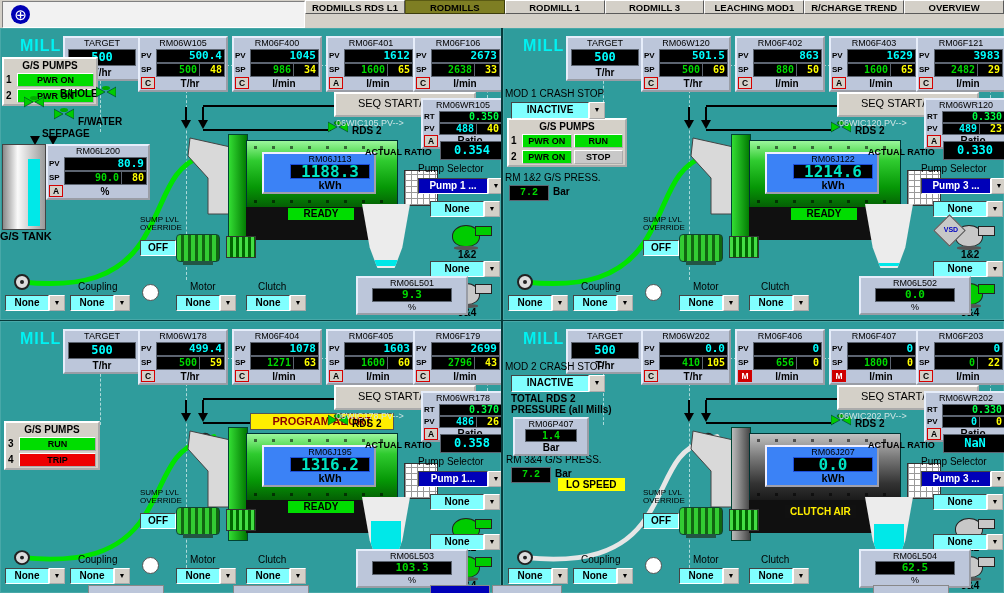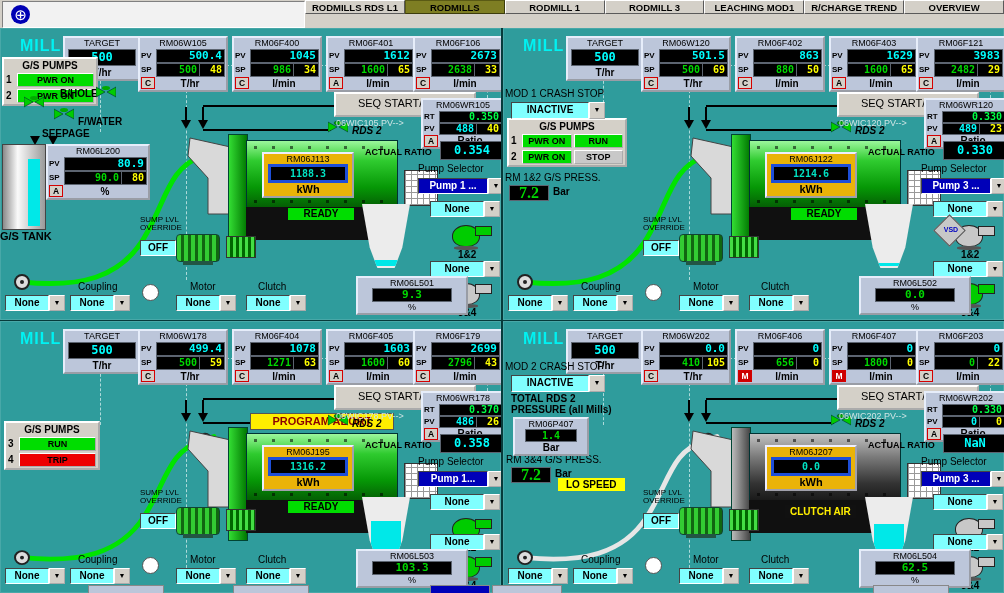--- a/index.html
+++ b/index.html
@@ -53,21 +53,21 @@
   .tgt-v{margin:0 3px;background:#000;color:#00ffff;font-family:"DejaVu Sans Mono",monospace;
          font-weight:bold;font-size:12px;height:15px;line-height:15px;border:1px solid #5c6470;}
   .tgt-u{font-size:10px;font-weight:bold;height:13px;line-height:13px;}
   
   .mname{position:absolute;left:20px;top:9px;color:#00f2f2;font-weight:bold;font-size:16px;letter-spacing:1px;}
   
   .seq{position:absolute;left:334px;top:64px;width:138px;height:21px;background:#d4d0c8;
        border:2px outset #fff;font-size:11px;color:#000;text-align:center;line-height:19px;}
   .wic{position:absolute;left:336px;top:90px;font-size:9px;color:#cfe4e4;white-space:nowrap;}
   .rds1l{position:absolute;left:404px;top:77px;font-size:10px;font-weight:bold;color:#000;}
-  .rds2l{position:absolute;left:352px;top:97px;font-size:10px;font-weight:bold;color:#000;font-style:italic;}
+  .rds2l{position:absolute;left:352px;top:97px;font-size:10px;font-weight:bold;color:#000;}
   .valve{position:absolute;width:20px;height:12px;}
   
   .wr{position:absolute;left:421px;top:70px;width:80px;background:#bcc6da;border:2px outset #e6edfa;font-size:9px;}
   .wr .fprow{height:11px;}
   .wr .seg{height:10px;line-height:10px;font-size:10px;}
   .wr .seg.rt{color:#00ff46;}
   .ar-l{position:absolute;left:365px;top:119px;font-size:9px;font-weight:bold;color:#000;white-space:nowrap;}
   .ar-v{position:absolute;left:440px;top:113px;width:62px;height:17px;background:#000;border:1px solid #5c6470;
         color:#00ffff;font-family:"DejaVu Sans Mono",monospace;font-weight:bold;font-size:12px;
         line-height:17px;text-align:center;}
@@ -80,25 +80,25 @@
   .mill[data-state="stopped"] .mbody{background:linear-gradient(#c2c2c2 0%,#7a7a7a 35%,#333 75%,#1a1a1a 100%);}
   .mbody::before,.mbody::after{content:"";position:absolute;left:6px;right:6px;height:5px;
      background-image:radial-gradient(circle 2px at 2.5px 2.5px,rgba(0,0,0,.55) 0 1.6px,transparent 2px);
      background-size:18px 5px;background-repeat:repeat-x;}
   .mbody::before{top:4px;} .mbody::after{bottom:3px;}
   .band{position:absolute;left:246px;top:179px;width:150px;height:33px;background:#101010;}
   .chip{margin:1px auto 0;width:66px;height:12px;background:#00dd00;color:#000;font-weight:bold;
         font-size:10px;line-height:12px;text-align:center;}
   .pabort{position:absolute;left:250px;top:92px;width:142px;height:15px;background:#ffee00;color:#8b0000;
           font-weight:bold;font-size:11px;line-height:15px;text-align:center;border:1px solid #555;}
-  .power{position:absolute;left:262px;top:124px;width:88px;background:#eab308;border:2px outset #eef;
-         text-align:center;color:#000;}
+  .power{position:absolute;left:262px;top:124px;width:88px;background:#3b82f6;border:2px outset #eef;
+         text-align:center;color:#000;padding-left:22px;}
   .pw-tag{font-size:9px;height:10px;line-height:10px;}
-  .pw-v{margin:0 4px;background:#000;border:3px solid #1d4ed8;color:#00e2c2;
-        font-family:"DejaVu Sans Mono",monospace;font-weight:bold;font-size:10px;height:13px;line-height:13px;}
+  .pw-v{margin:0 4px;background:#000;border:1px solid #1d4ed8;color:#00e2c2;
+        font-family:"DejaVu Sans Mono",monospace;font-weight:bold;font-size:16px;height:13px;line-height:13px;}
   .pw-u{font-weight:bold;font-size:11px;height:13px;line-height:13px;}
   .trommel{position:absolute;left:404px;top:142px;width:32px;height:34px;border:1px solid #333;
      background:repeating-linear-gradient(0deg,#999 0 1px,transparent 1px 6px),
                 repeating-linear-gradient(90deg,#999 0 1px,transparent 1px 6px),#fff;}
   .vessel{position:absolute;left:362px;top:176px;width:48px;height:64px;background:#ececec;
           clip-path:polygon(0 0,100% 0,84% 68%,68% 100%,32% 100%,16% 68%);}
   .vfill{position:absolute;left:18%;width:64%;bottom:2px;background:#00e8e8;}
   .chute{position:absolute;left:186px;top:106px;}
   .arr{position:absolute;width:0;height:0;border-left:5px solid transparent;
        border-right:5px solid transparent;border-top:9px solid #000;}
@@ -155,21 +155,21 @@
   .gsp-row{display:flex;align-items:center;height:15px;margin-top:1px;}
   .gsp-n{width:9px;font-weight:bold;font-size:10px;color:#000;}
   .gsp-b{flex:1;height:12px;border:1px outset #fff;font-size:9px;font-weight:bold;color:#000;
          text-align:center;line-height:12px;margin-left:2px;overflow:hidden;}
   .crash-l{position:absolute;left:2px;font-size:10px;color:#000;white-space:nowrap;}
   .crash-dd{left:8px;width:94px;height:17px;}
   .q1 .crash-l{top:60px}.q1 .crash-dd{top:74px}
   .q3 .crash-l{top:40px}.q3 .crash-dd{top:54px}
   .press-l{position:absolute;font-size:10px;color:#000;white-space:nowrap;}
   .press-v{position:absolute;background:#000;border:1px solid #5c6470;color:#00d800;
-     font-family:Liberation Serif, serif;font-weight:bold;font-size:16px;width:38px;height:14px;
+     font-family:Liberation Mono, monospace;font-weight:bold;font-size:10px;width:38px;height:14px;
      line-height:14px;text-align:center;}
   .press-u{position:absolute;font-size:10px;font-weight:bold;color:#000;}
   .q1 .press-l{left:2px;top:144px}.q1 .press-v{left:6px;top:157px}.q1 .press-u{left:50px;top:158px}
   .q3 .press-l{left:3px;top:133px}.q3 .press-v{left:8px;top:146px}.q3 .press-u{left:52px;top:147px}
   .tot1{position:absolute;left:8px;top:72px;font-weight:bold;font-size:10px;color:#000;}
   .tot2{position:absolute;left:8px;top:83px;font-weight:bold;font-size:10px;color:#000;}
   .totfp{position:absolute;left:10px;top:96px;width:72px;background:#bcc6da;border:2px outset #e6edfa;
      text-align:center;color:#000;}
   .tot-tag{font-size:9px;height:10px;line-height:10px;}
   .tot-v{margin:0 10px;background:#000;border:1px solid #5c6470;color:#00d800;

